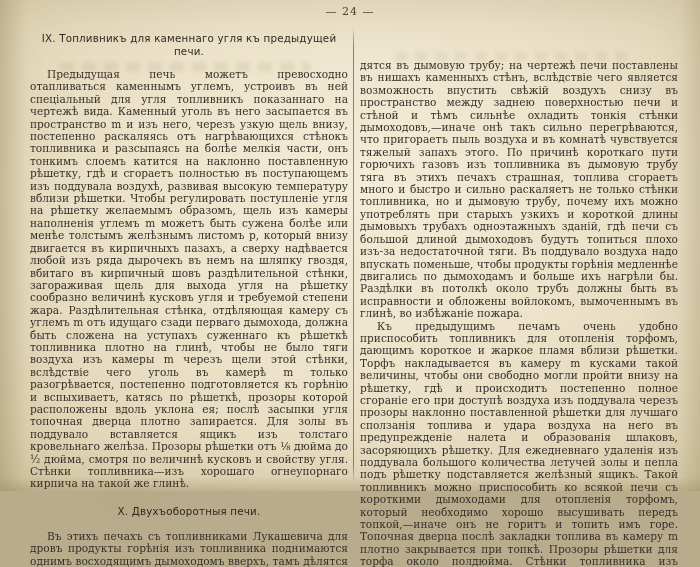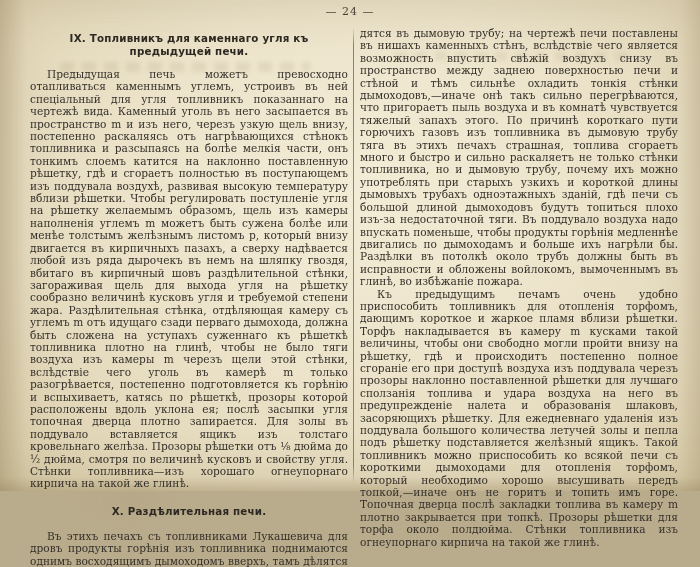--- a/index.html
+++ b/index.html
@@ -30,26 +30,26 @@
   .page-number{
     position:absolute;top:5px;left:0;width:100%;
     text-align:center;font-size:11px;letter-spacing:1px;color:#4a4236;
   }
   .columns{
     position:absolute;top:27px;left:30px;right:22px;bottom:8px;
     display:flex;align-items:stretch;
   }
   .col{width:318px;}
   .col.left{margin-right:5px;}
-  .col.right{margin-left:6px;}
+  .col.right{margin-left:6px;margin-top:32px;}
   .divider{width:1px;background:linear-gradient(to bottom, rgba(90,76,55,.0), rgba(90,76,55,.65) 4%, rgba(90,76,55,.65) 96%, rgba(90,76,55,0));}
 
   h2{
     font-family:"DejaVu Sans", sans-serif;
-    font-weight:bold;
+    font-weight:normal;
     font-size:10.3px;line-height:13px;
     text-align:center;
     letter-spacing:.2px;
     color:#2d2922;
     margin:0;
   }
   .h-ix{margin:5px 0 10px 0;}
   .h-x{margin:15px 0 12px 0;}
   .h-xi{margin:16px 0 11px 0;}
   p{
@@ -68,21 +68,21 @@
   <div class="smudge s2"></div>
   <div class="smudge s3"></div>
 
   <div class="page-number">— 24 —</div>
 
   <div class="columns">
 
     <div class="col left">
       <h2 class="h-ix">IX. Топливникъ для каменнаго угля къ предыдущей печи.</h2>
       <p class="indent">Предыдущая печь можетъ превосходно отапливаться каменнымъ углемъ, устроивъ въ ней спеціальный для угля топливникъ показаннаго на чертежѣ вида. Каменный уголь въ него засыпается въ пространство m и изъ него, черезъ узкую щель внизу, постепенно раскаляясь отъ нагрѣвающихся стѣнокъ топливника и разсыпаясь на болѣе мелкія части, онъ тонкимъ слоемъ катится на наклонно поставленную рѣшетку, гдѣ и сгораетъ полностью въ поступающемъ изъ поддувала воздухѣ, развивая высокую температуру вблизи рѣшетки. Чтобы регулировать поступленіе угля на рѣшетку желаемымъ образомъ, щель изъ камеры наполненія углемъ m можетъ быть сужена болѣе или менѣе толстымъ желѣзнымъ листомъ p, который внизу двигается въ кирпичныхъ пазахъ, а сверху надѣвается любой изъ ряда дырочекъ въ немъ на шляпку гвоздя, вбитаго въ кирпичный шовъ раздѣлительной стѣнки, загораживая щель для выхода угля на рѣшетку сообразно величинѣ кусковъ угля и требуемой степени жара. Раздѣлительная стѣнка, отдѣляющая камеру съ углемъ m отъ идущаго сзади перваго дымохода, должна быть сложена на уступахъ суженнаго къ рѣшеткѣ топливника плотно на глинѣ, чтобы не было тяги воздуха изъ камеры m черезъ щели этой стѣнки, вслѣдствіе чего уголь въ камерѣ m только разогрѣвается, постепенно подготовляется къ горѣнію и вспыхиваетъ, катясь по рѣшеткѣ, прозоры которой расположены вдоль уклона ея; послѣ засыпки угля топочная дверца плотно запирается. Для золы въ поддувало вставляется ящикъ изъ толстаго кровельнаго желѣза. Прозоры рѣшетки отъ ⅛ дюйма до ½ дюйма, смотря по величинѣ кусковъ и свойству угля. Стѣнки топливника—изъ хорошаго огнеупорнаго кирпича на такой же глинѣ.</p>
-      <h2 class="h-x">X. Раздѣлительная печи.</h2>
+      <h2 class="h-x">X. Двухъоборотныя печи.</h2>
       <p class="indent">Въ этихъ печахъ съ топливниками Лукашевича для дровъ продукты горѣнія изъ топливника поднимаются однимъ восходящимъ дымоходомъ вверхъ, тамъ дѣлятся на двѣ части и двумя каналами спускаются до перекрышки свода, откуда отво-</p>
     </div>
 
     <div class="divider"></div>
 
     <div class="col right">
       <p>дятся въ дымовую трубу; на чертежѣ печи поставлены въ нишахъ каменныхъ стѣнъ, вслѣдствіе чего является возможность впустить свѣжій воздухъ снизу въ пространство между заднею поверхностью печи и стѣной и тѣмъ сильнѣе охладить тонкія стѣнки дымоходовъ,—иначе онѣ такъ сильно перегрѣваются, что пригораетъ пыль воздуха и въ комнатѣ чувствуется тяжелый запахъ этого. По причинѣ короткаго пути горючихъ газовъ изъ топливника въ дымовую трубу тяга въ этихъ печахъ страшная, топлива сгораетъ много и быстро и сильно раскаляетъ не только стѣнки топливника, но и дымовую трубу, почему ихъ можно употреблять при старыхъ узкихъ и короткой длины дымовыхъ трубахъ одноэтажныхъ зданій, гдѣ печи съ большой длиной дымоходовъ будутъ топиться плохо изъ-за недостаточной тяги. Въ поддувало воздуха надо впускать поменьше, чтобы продукты горѣнія медленнѣе двигались по дымоходамъ и больше ихъ нагрѣли бы. Раздѣлки въ потолкѣ около трубъ должны быть въ исправности и обложены войлокомъ, вымоченнымъ въ глинѣ, во избѣжаніе пожара.</p>
       <p class="indent">Къ предыдущимъ печамъ очень удобно приспособить топливникъ для отопленія торфомъ, дающимъ короткое и жаркое пламя вблизи рѣшетки. Торфъ накладывается въ камеру m кусками такой величины, чтобы они свободно могли пройти внизу на рѣшетку, гдѣ и происходитъ постепенно полное сгораніе его при доступѣ воздуха изъ поддувала черезъ прозоры наклонно поставленной рѣшетки для лучшаго сползанія топлива и удара воздуха на него въ предупрежденіе налета и образованія шлаковъ, засоряющихъ рѣшетку. Для ежедневнаго удаленія изъ поддувала большого количества летучей золы и пепла подъ рѣшетку подставляется желѣзный ящикъ. Такой топливникъ можно приспособить ко всякой печи съ короткими дымоходами для отопленія торфомъ, который необходимо хорошо высушивать передъ топкой,—иначе онъ не горитъ и топить имъ горе. Топочная дверца послѣ закладки топлива въ камеру m плотно закрывается при топкѣ. Прозоры рѣшетки для торфа около полдюйма. Стѣнки топливника изъ огнеупорнаго кирпича на такой же глинѣ.</p>
     </div>
 

